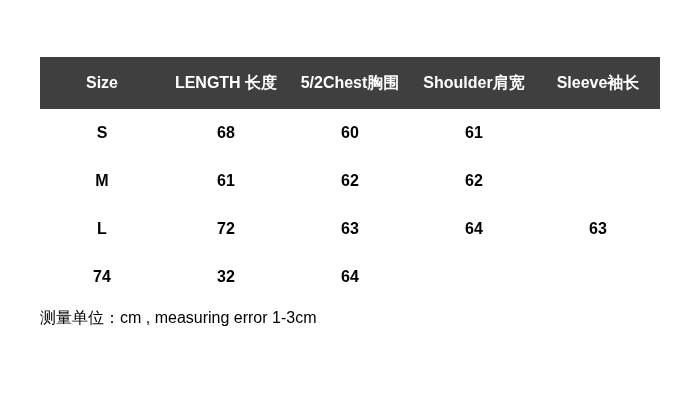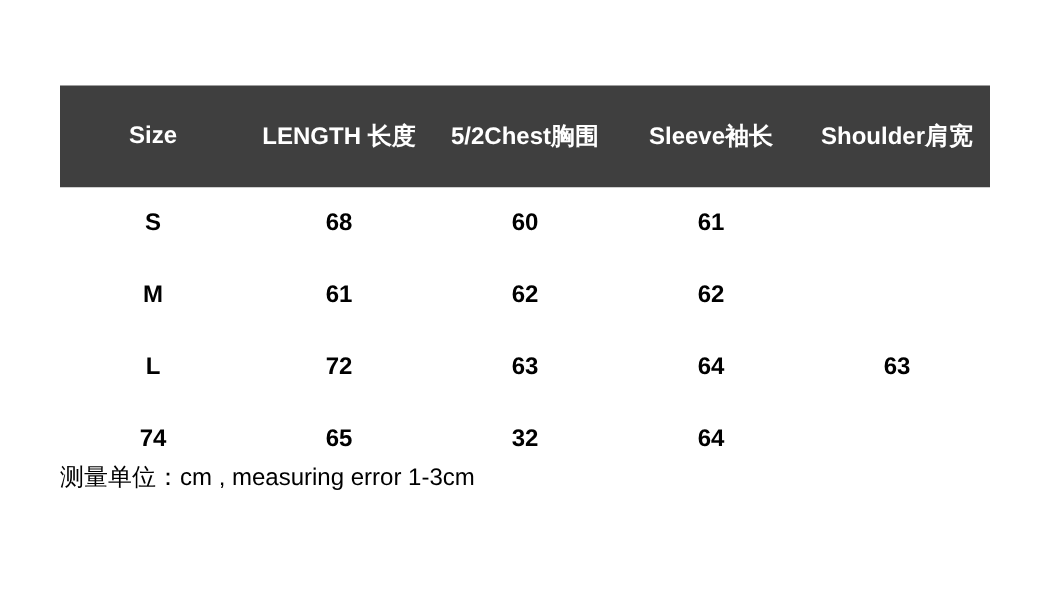--- a/index.html
+++ b/index.html
@@ -16,21 +16,21 @@
     overflow: hidden;
   }
   .size-table {
     position: absolute;
     left: 40px;
     top: 57px;
     width: 620px;
   }
   .thead {
     display: flex;
-    height: 68px;
+    height: 52px;
     background: #3f3f3f;
     align-items: center;
   }
   .th {
     width: 124px;
     text-align: center;
     color: #ffffff;
     font-size: 16px;
     font-weight: bold;
     white-space: nowrap;
@@ -63,22 +63,22 @@
 <body>
 
 <div class="canvas">
 
   <div class="size-table">
 
     <div class="thead">
       <div class="th">Size</div>
       <div class="th">LENGTH 长度</div>
       <div class="th">5/2Chest胸围</div>
+      <div class="th">Shoulder肩宽</div>
       <div class="th">Sleeve袖长</div>
-      <div class="th">Shoulder肩宽</div>
     </div>
 
     <div class="tr">
       <div class="td">S</div>
       <div class="td">68</div>
       <div class="td">60</div>
       <div class="td">61</div>
     </div>
 
     <div class="tr">
@@ -91,21 +91,20 @@
     <div class="tr">
       <div class="td">L</div>
       <div class="td">72</div>
       <div class="td">63</div>
       <div class="td">64</div>
       <div class="td">63</div>
     </div>
 
     <div class="tr">
       <div class="td">74</div>
-      <div class="td">65</div>
       <div class="td">32</div>
       <div class="td">64</div>
     </div>
 
   </div>
 
   <div class="note">测量单位：cm , measuring error 1-3cm</div>
 
 </div>
 

